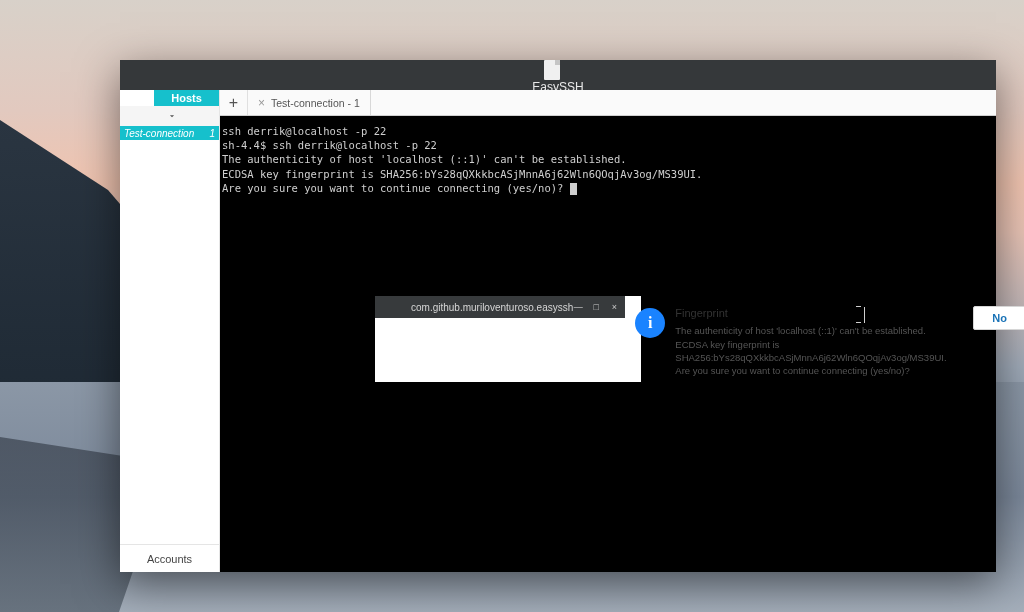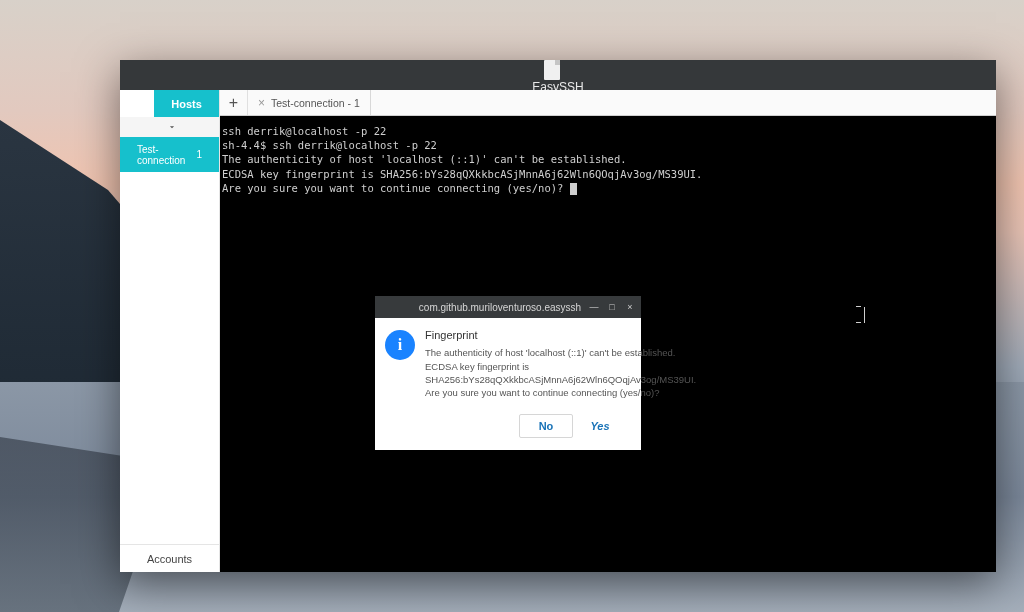--- a/index.html
+++ b/index.html
@@ -56,32 +56,32 @@
     .tb-icon { width:16px; height:16px; display:flex; align-items:center; justify-content:center; cursor:pointer; }
     .tb-icon svg { width:15px; height:15px; fill:#d8d8d8; }
     .doc-icon { width:16px; height:20px; background:#f0f0f0; border-radius:1px; position:relative; }
     .doc-icon::after { content:""; position:absolute; top:0; right:0; width:5px; height:5px; background:#c5c5c5; }
     .body-area { flex:1; display:flex; overflow:hidden; }
     .sidebar {
       width: 100px; background:#fff; border-right:1px solid #e5e5e5;
       display:flex; flex-direction:column;
     }
     .sidebar-header {
-      height: 27px; background:#16c0cc; color:#fff;
+      height: 16px; background:#16c0cc; color:#fff;
       display:flex; align-items:center; justify-content:center;
       font-size:11px; font-weight:600;margin-left:34px;
     }
     .sidebar-group {
       height: 20px; background:#f5f5f5; display:flex; align-items:center;
       justify-content:flex-end; padding-right:42px;
     }
     .chevron-down { width:10px; height:10px; }
     .sidebar-item {
-      height:35px; display:flex; align-items:center; justify-content:space-between;
-      padding: 0 17px; font-size:10px; cursor:pointer;
+      height:14px; display:flex; align-items:center; justify-content:space-between;
+      padding: 0 4px; font-size:10px; cursor:pointer;font-style:italic;
     }
     .sidebar-item.active { background:#16c0cc; color:#fff; }
     .sidebar-count { font-size:10px; }
     .sidebar-spacer { flex:1; }
     .sidebar-footer {
       height:28px; border-top:1px solid #e5e5e5; display:flex;
       align-items:center; justify-content:center; font-size:11px; color:#444;
       cursor:pointer;
     }
     .main { flex:1; display:flex; flex-direction:column; background:#fff; }
@@ -116,21 +116,21 @@
     .text-cursor::after {
       content:""; position:absolute; top:0; left:-2px; width:5px; height:1px; background:#cfcfcf;
       box-shadow: 0 16px 0 #cfcfcf;
     }
     .dialog {
       position:absolute;
       left:375px; top:296px;
       width:266px; background:#fff;
       box-shadow: 0 8px 28px rgba(0,0,0,0.55);
       z-index: 20;
-      display:flex; flex-direction:column;
+      display:flex; 
     }
     .dialog-titlebar {
       height:22px; background:#373a3c;
       display:flex; align-items:center; justify-content:space-between;
       color:#d6d6d6; font-size:10px; padding:0 6px;
     }
     .dialog-title { flex:1; text-align:center; }
     .dialog-ctrls { display:flex; gap:8px; }
     .dialog-ctrl { width:10px; height:10px; font-size:9px; display:flex; align-items:center; justify-content:center; cursor:pointer; color:#ccc;}
     .dialog-body { display:flex; padding:10px 12px 4px 10px; gap:10px; }

